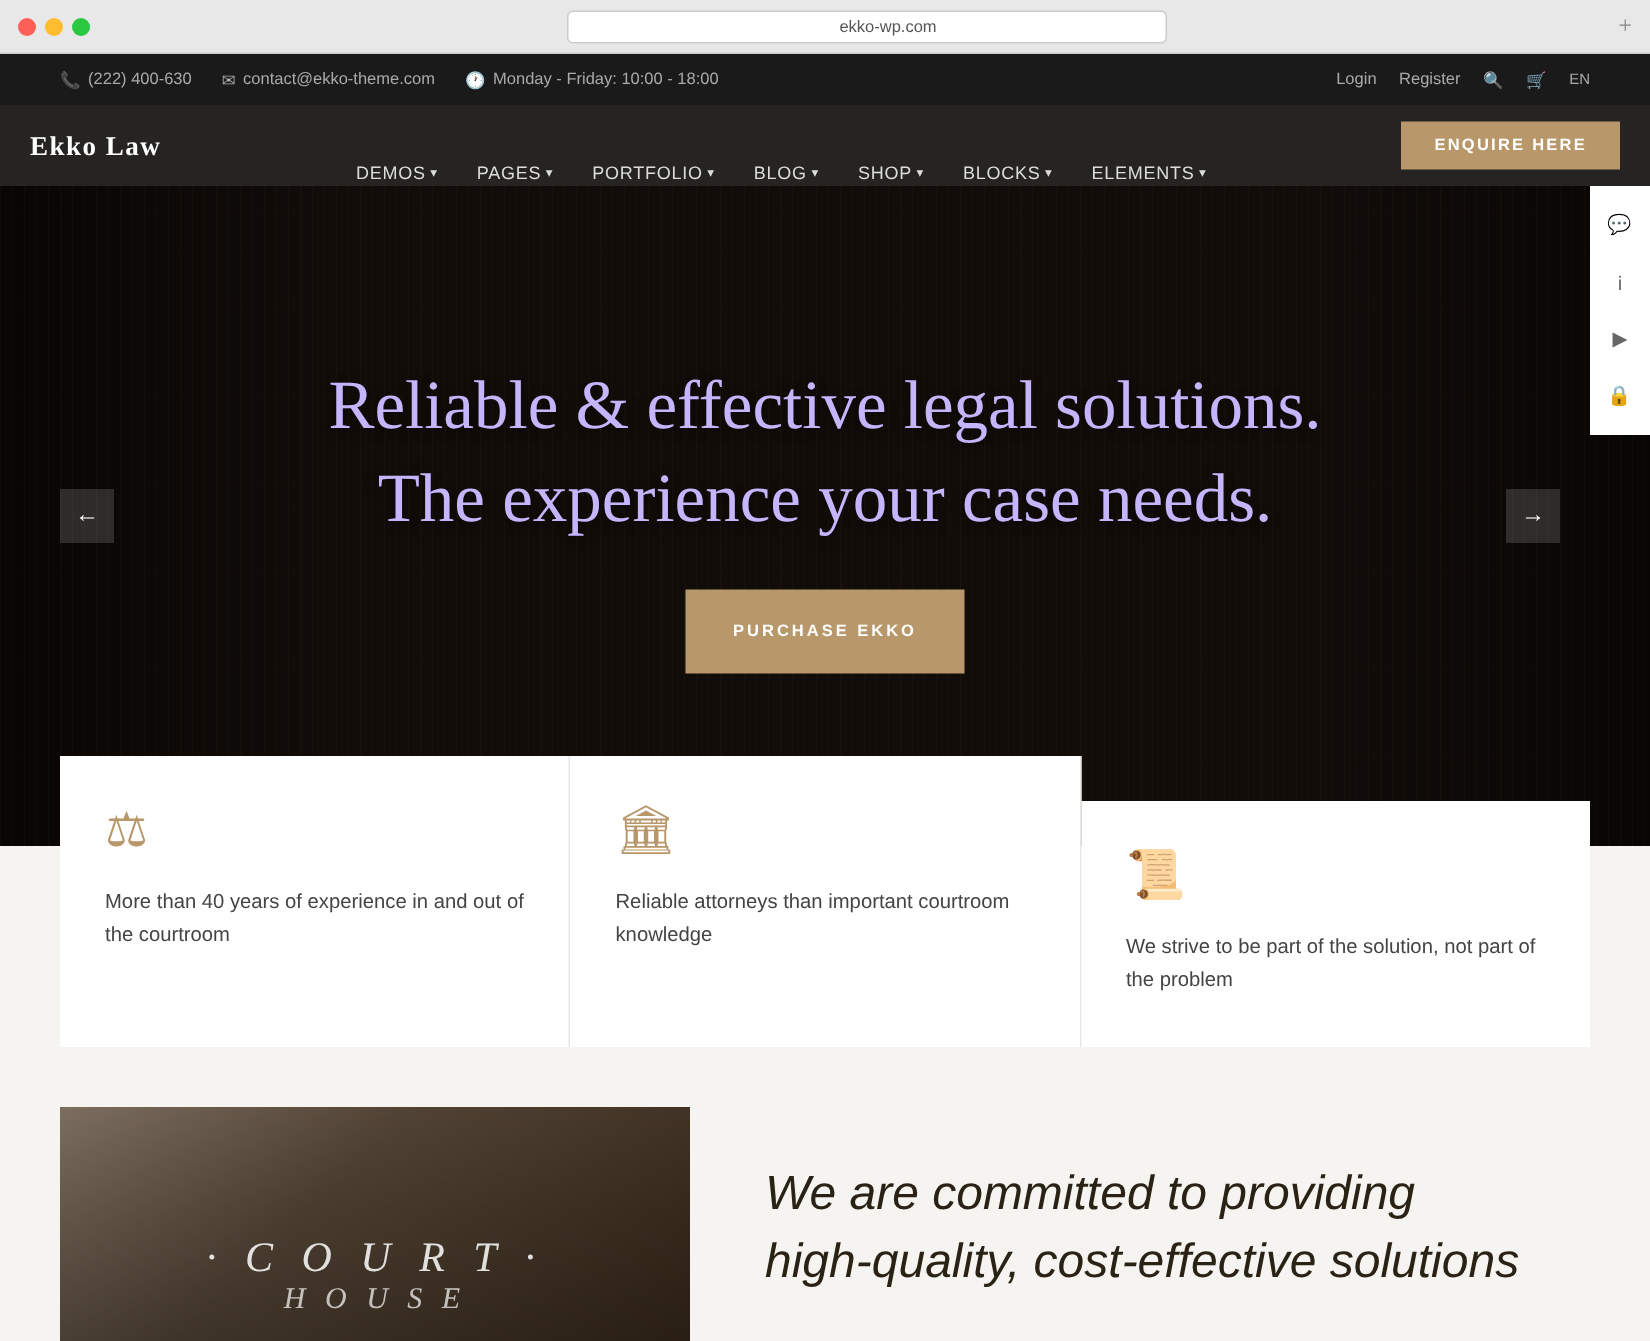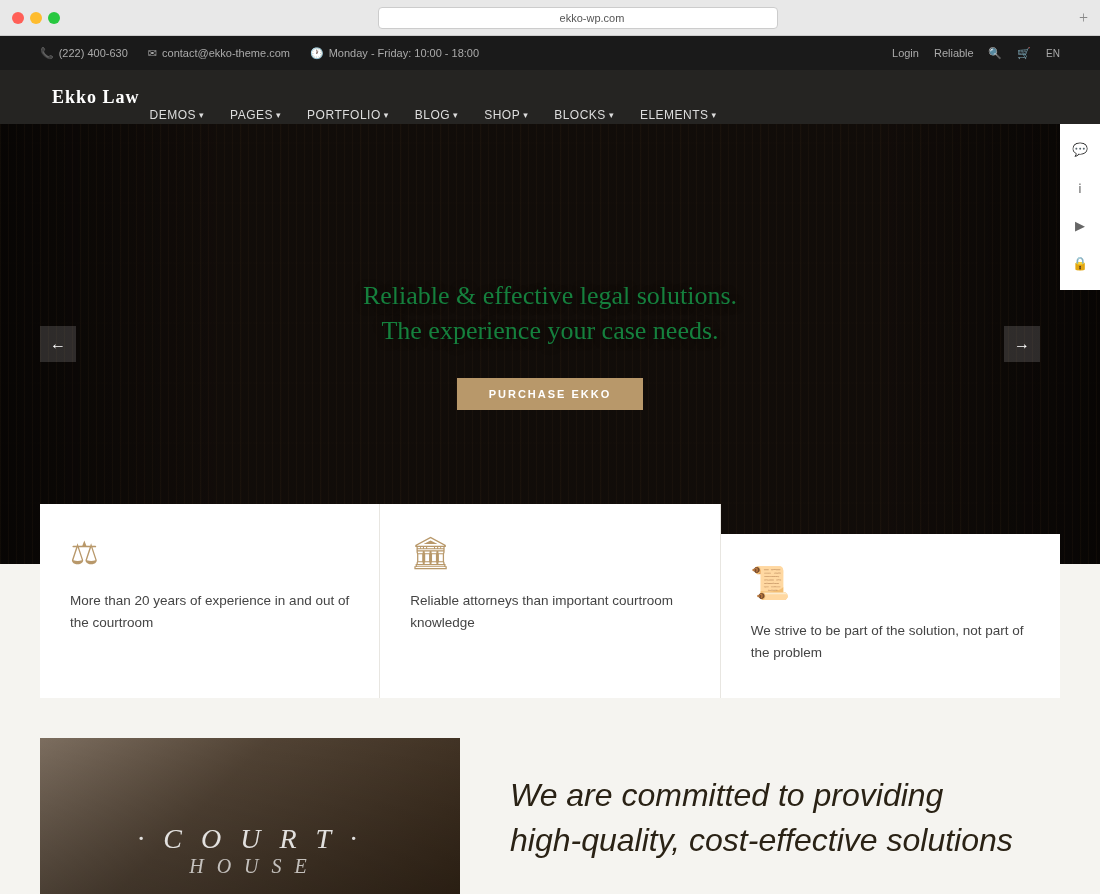--- a/index.html
+++ b/index.html
@@ -59,21 +59,22 @@
     .top-bar-item { display: flex; align-items: center; gap: 5px; color: #aaa; }
     .top-bar-right { display: flex; gap: 15px; align-items: center; }
     .top-bar-right a { color: #aaa; text-decoration: none; font-size: 11px; }
 
     
     .nav {
       background: rgba(20,18,16,0.92);
       height: 54px;
       display: flex;
       align-items: center;
-      padding: 0 52px;
+      padding: 0 20px;
+      justify-content: space-between;
       position: relative;
       z-index: 10;
     }
     .nav-logo {
       color: #fff;
       font-size: 18px;
       font-weight: bold;
       font-family: 'Georgia', serif;
       letter-spacing: 1px;
     }
@@ -138,32 +139,32 @@
     
     .hero-bg::before {
       content: '';
       position: absolute;
       inset: 0;
       background: 
         linear-gradient(to right, rgba(0,0,0,0.6) 0%, rgba(0,0,0,0.1) 20%, rgba(0,0,0,0.1) 80%, rgba(0,0,0,0.6) 100%);
     }
     .hero-content { position: relative; z-index: 2; text-align: center; }
     .hero-title {
-      color: #15803d;
-      font-size: 26px;
+      color: #c4b5fd;
+      font-size: 46px;
       font-family: 'Georgia', serif;
       line-height: 1.35;
       margin-bottom: 30px;
       text-shadow: 0 2px 8px rgba(0,0,0,0.5);
     }
     .hero-btn {
       background: #b8986a;
       color: #fff;
       border: none;
-      padding: 10px 32px;
+      padding: 22px 32px;
       font-size: 11px;
       letter-spacing: 2px;
       text-transform: uppercase;
       cursor: pointer;
       font-family: -apple-system, sans-serif;
       font-weight: 600;
     }
     .hero-arrow {
       position: absolute;
       top: 50%;
@@ -337,38 +338,39 @@
         <span>✉</span>
         <span>contact@ekko-theme.com</span>
       </div>
       <div class="top-bar-item">
         <span>🕐</span>
         <span>Monday - Friday: 10:00 - 18:00</span>
       </div>
     </div>
     <div class="top-bar-right">
       <a>Login</a>
-      <a>Reliable</a>
+      <a>Register</a>
       <span style="cursor:pointer;">🔍</span>
       <span style="cursor:pointer;">🛒</span>
       <span style="cursor:pointer; font-size:10px;">EN</span>
     </div>
   </div>
 
   <nav class="nav">
     <div class="nav-logo">Ekko Law</div>
     <div class="nav-menu">
       <div class="nav-item">DEMOS <span style="font-size:9px;">▾</span></div>
       <div class="nav-item">PAGES <span style="font-size:9px;">▾</span></div>
       <div class="nav-item">PORTFOLIO <span style="font-size:9px;">▾</span></div>
       <div class="nav-item">BLOG <span style="font-size:9px;">▾</span></div>
       <div class="nav-item">SHOP <span style="font-size:9px;">▾</span></div>
       <div class="nav-item">BLOCKS <span style="font-size:9px;">▾</span></div>
       <div class="nav-item">ELEMENTS <span style="font-size:9px;">▾</span></div>
     </div>
+    <button class="nav-cta">ENQUIRE HERE</button>
   </nav>
 
   <div class="hero">
     <div class="hero-bg">
       <div class="hero-decoration"></div>
     </div>
 
     <div class="hero-arrow hero-arrow-left">
       <span>←</span>
     </div>
@@ -389,21 +391,21 @@
   <div class="side-panel">
     <div class="side-panel-item">💬</div>
     <div class="side-panel-item">ℹ</div>
     <div class="side-panel-item">▶</div>
     <div class="side-panel-item">🔒</div>
   </div>
 
   <div class="features">
     <div class="feature-card">
       <span class="feature-icon">⚖</span>
-      <p class="feature-text">More than 20 years of experience in and out of the courtroom</p>
+      <p class="feature-text">More than 40 years of experience in and out of the courtroom</p>
     </div>
     <div class="feature-card">
       <span class="feature-icon">🏛</span>
       <p class="feature-text">Reliable attorneys than important courtroom knowledge</p>
     </div>
     <div class="feature-card">
       <span class="feature-icon">📜</span>
       <p class="feature-text">We strive to be part of the solution, not part of the problem</p>
     </div>
   </div>

